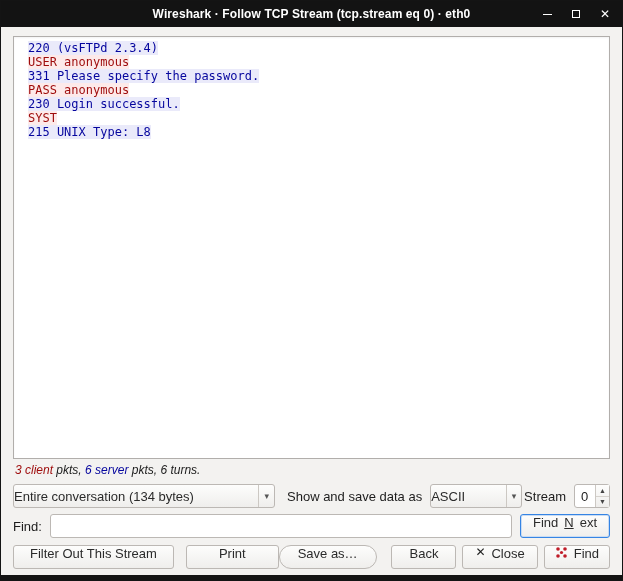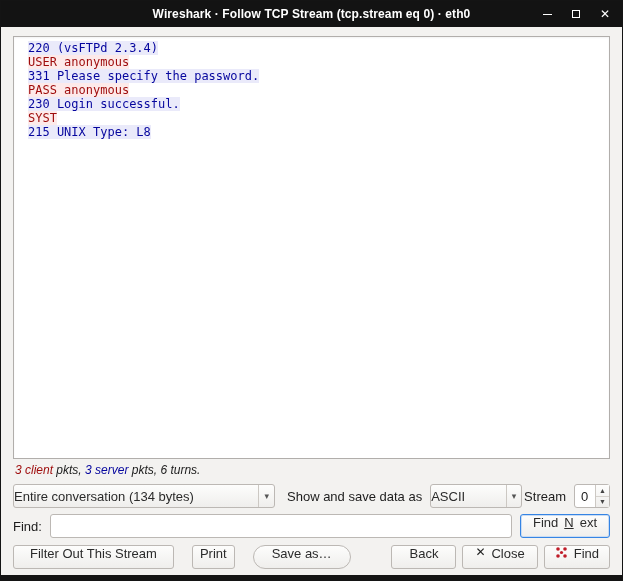--- a/index.html
+++ b/index.html
@@ -41,23 +41,23 @@
   .lbl-show{margin-left:12px;}
   .lbl-stream{margin-left:auto;}
   .spin{width:36px;margin-left:8px;display:inline-flex;background:#fff;}
   .spin-val{flex:1;display:flex;align-items:center;padding-left:6px;font-size:13px;color:#1c1c1c;}
   .spin-btns{width:14px;display:flex;flex-direction:column;border-left:1px solid #ccc8c3;background:linear-gradient(#fdfdfc,#efeeec);}
   .spin-btn{flex:1;display:flex;align-items:center;justify-content:center;font-size:7px;color:#444;cursor:pointer;}
   .spin-btn.up{border-bottom:1px solid #d6d2cd;}
   .find-input{flex:1;height:24px;margin-left:8px;background:#fff;border:1px solid #bcb8b4;border-radius:3px;padding:0 6px;font-size:13px;color:#1c1c1c;outline:none;}
   .btn-find-next{margin-left:8px;padding:0 12px;border-color:var(--accent);box-shadow:inset 0 0 0 1px #c9dcf3;}
   .mnemonic{text-decoration:underline;}
-  .left-group{display:flex;gap:18px;}
+  .left-group{display:flex;gap:0;}
   .right-group{display:flex;gap:6px;margin-left:auto;}
-  .btn-print{padding:0 7px;}
+  .btn-print{padding:0 32px;margin-left:12px;}
   .btn-save{padding:0 18px;border-radius:12px;}
   .btn-back{padding:0 17px;}
   .btn-close{padding:0 12px;}
   .btn-help{padding:0 10px;}
   .close-x{font-size:12px;color:#1a1a1a;line-height:1;}
 </style>
 </head>
 <body>
 
 <div class="window">
@@ -82,21 +82,21 @@
     <div class="stream-box">
         <div class="stream-line server"><span>220 (vsFTPd 2.3.4)</span></div>
         <div class="stream-line client"><span>USER anonymous</span></div>
         <div class="stream-line server"><span>331 Please specify the password.</span></div>
         <div class="stream-line client"><span>PASS anonymous</span></div>
         <div class="stream-line server"><span>230 Login successful.</span></div>
         <div class="stream-line client"><span>SYST</span></div>
         <div class="stream-line server"><span>215 UNIX Type: L8</span></div>
       </div>
 
-    <div class="stats"><span class="client">3 client</span><span class="plain"> pkts, </span><span class="server">3 server</span><span class="plain"> pkts, </span><span class="plain">6 turns.</span></div>
+    <div class="stats"><span class="client">3 client</span><span class="plain"> pkts, </span><span class="server">6 server</span><span class="plain"> pkts, </span><span class="plain">6 turns.</span></div>
 
     <div class="row row1">
       <div class="combo combo1">
         <span class="combo-text">Entire conversation (134 bytes)</span>
         <span class="combo-arrow">▾</span>
       </div>
       <span class="label lbl-show">Show and save data as</span>
       <div class="combo combo2">
         <span class="combo-text">ASCII</span>
         <span class="combo-arrow">▾</span>

